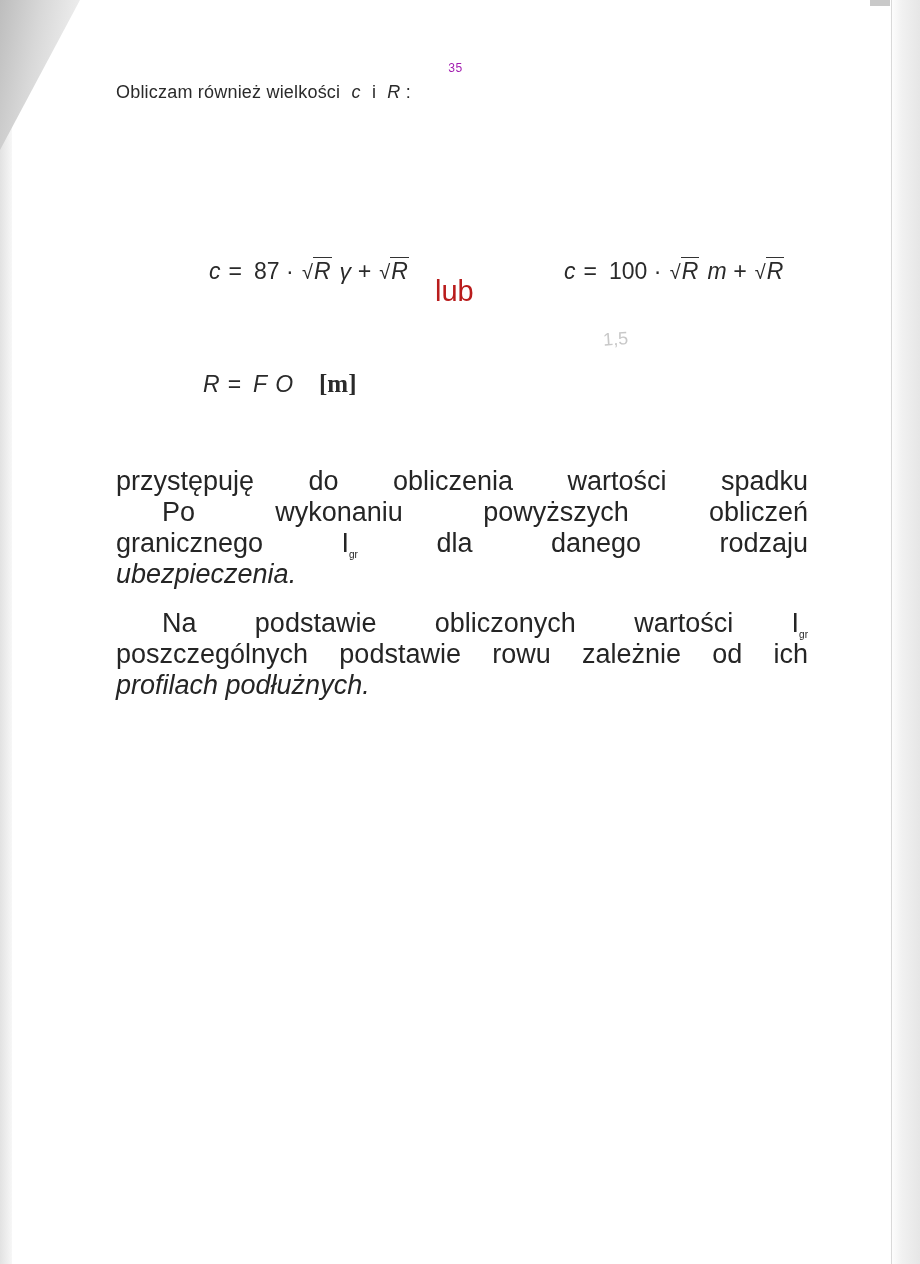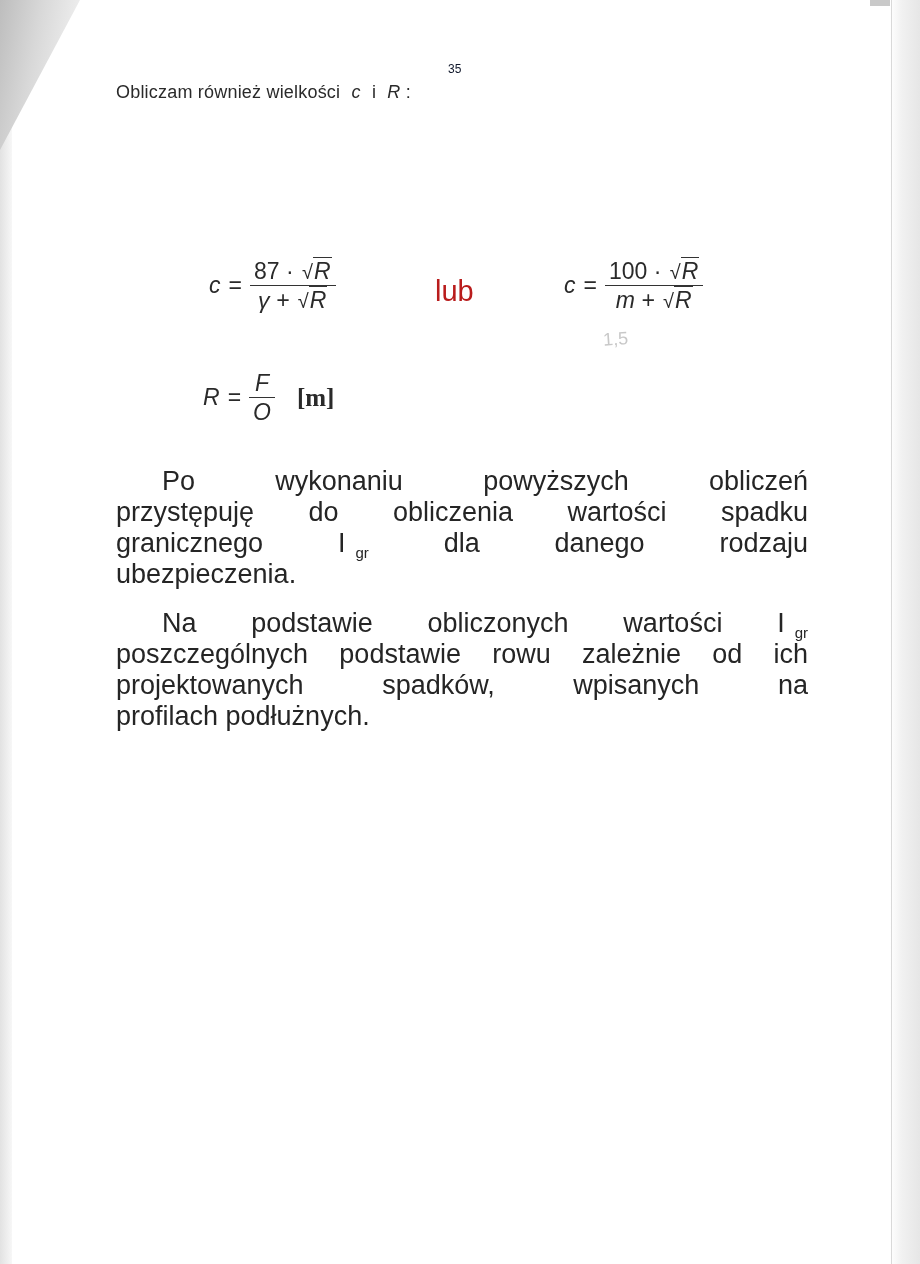--- a/index.html
+++ b/index.html
@@ -49,23 +49,23 @@
     .edge-top-right {
       position: absolute;
       left: 870px; top: 0;
       width: 20px; height: 6px;
       background: #c9c9c9;
     }
 
     .page-number {
       position: absolute;
       left: 448px; top: 62px;
-      font-family: Liberation Sans, sans-serif;
+      font-family: Liberation Mono, monospace;
       font-size: 12px;
-      color: #0f172a;
+      color: #a21caf;
     }
     .heading {
       position: absolute;
       left: 116px; top: 82px;
       font-size: 18px;
       letter-spacing: 0.2px;
       color: #2a2a2a;
       white-space: nowrap;
     }
     .heading .math {
@@ -87,21 +87,21 @@
     }
     .formula .lhs {
       font-style: italic;
       margin-right: 8px;
     }
     .formula .eq {
       margin-right: 8px;
     }
     .frac {
       display: inline-flex;
-      flex-direction: column;
+      flex-direction: row;
       align-items: center;
     }
     .frac .num, .frac .den {
       padding: 0 4px;
       line-height: 1.15;
       white-space: nowrap;
     }
     .frac .bar {
       width: 100%;
       height: 1px;
@@ -162,29 +162,29 @@
     }
     .para .line {
       display: block;
       text-align: justify;
       text-align-last: justify;
       height: 31px;
       white-space: normal;
     }
     .para .line.last {
       text-align-last: left;
+      font-style: italic;
     }
     .indent {
       display: inline-block;
       width: 46px;
     }
     .sub {
-      font-size: 15px;
+      font-size: 10px;
       vertical-align: -6px;
-      margin-left: 10px;
     }
     .p1 { top: 466px; }
     .p2 { top: 608px; }
   </style>
 </head>
 <body>
 
 <div class="page">
   <div class="edge-left"></div>
   <div class="fold-left"></div>
@@ -242,33 +242,32 @@
     <span class="eq">=</span>
     <span class="frac">
       <span class="num it">F</span>
       <span class="bar"></span>
       <span class="den it">O</span>
     </span>
     <span class="unit">[m]</span>
   </div>
 
   <div class="para p1">
+    <span class="line">przystępuję do obliczenia wartości spadku</span>
     <span class="line"><span class="indent"></span><span>Po wykonaniu powyższych obliczeń</span></span>
-    <span class="line">przystępuję do obliczenia wartości spadku</span>
     <span class="line">
       <span>granicznego</span>
       <span><span>I</span><span class="sub">gr</span></span>
       <span>dla</span>
       <span>danego</span>
       <span>rodzaju</span>
     </span>
     <span class="line last">ubezpieczenia.</span>
   </div>
 
   <div class="para p2">
     <span class="line"><span class="indent"></span><span>Na podstawie obliczonych wartości</span>
       <span><span>I</span><span class="sub">gr</span></span>
     </span>
     <span class="line">poszczególnych podstawie rowu zależnie od ich</span>
-    <span class="line">projektowanych spadków, wpisanych na</span>
     <span class="line last">profilach podłużnych.</span>
   </div>
 </div>
 
 </body></html>

